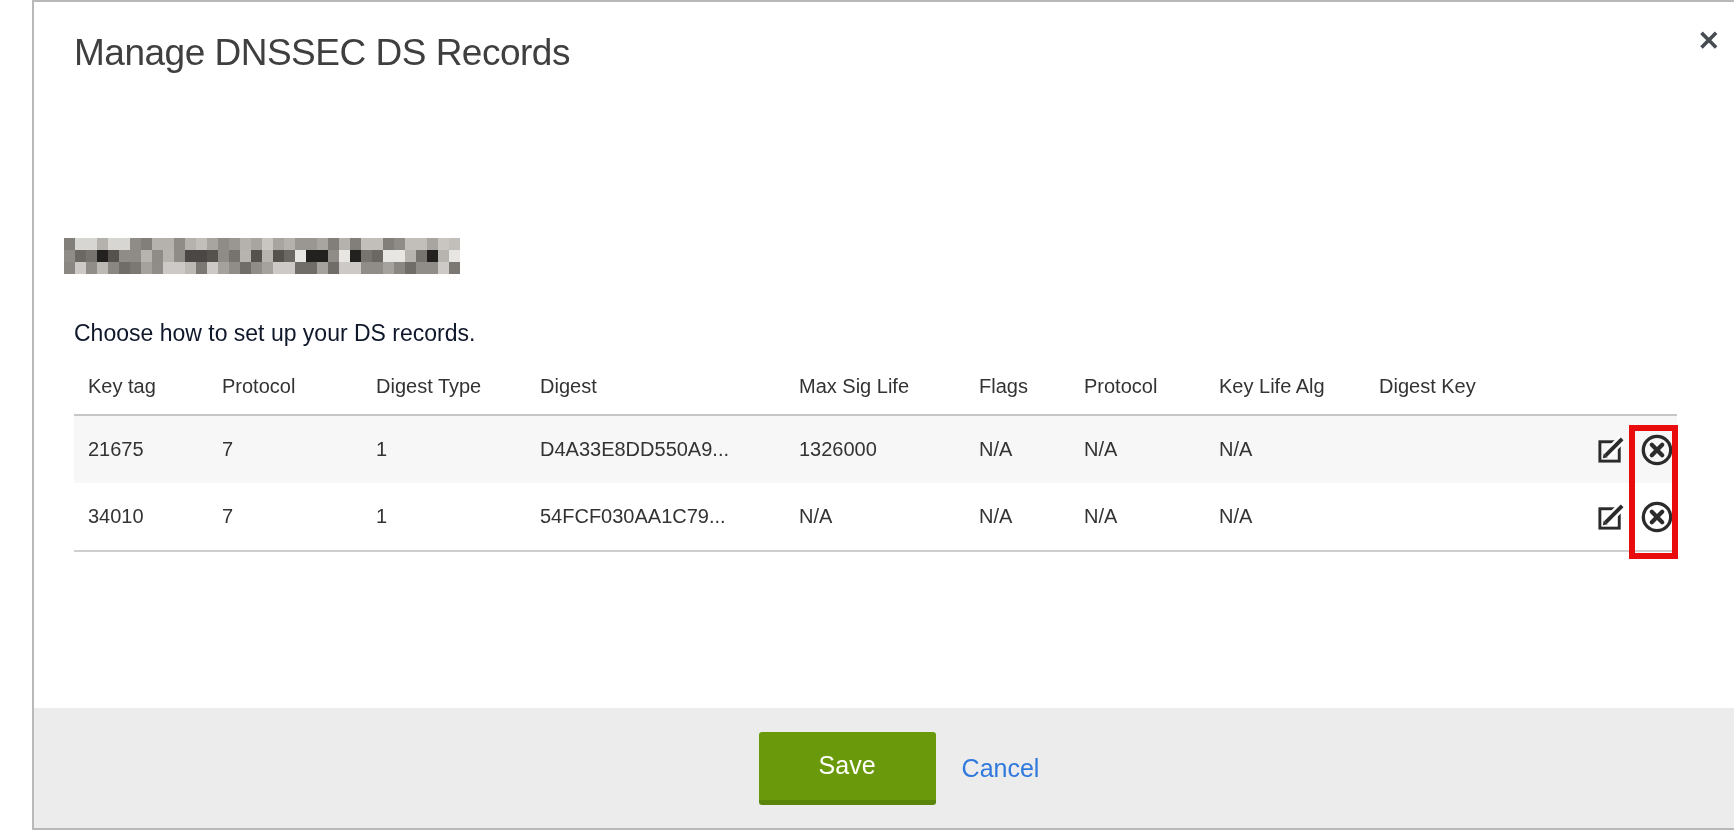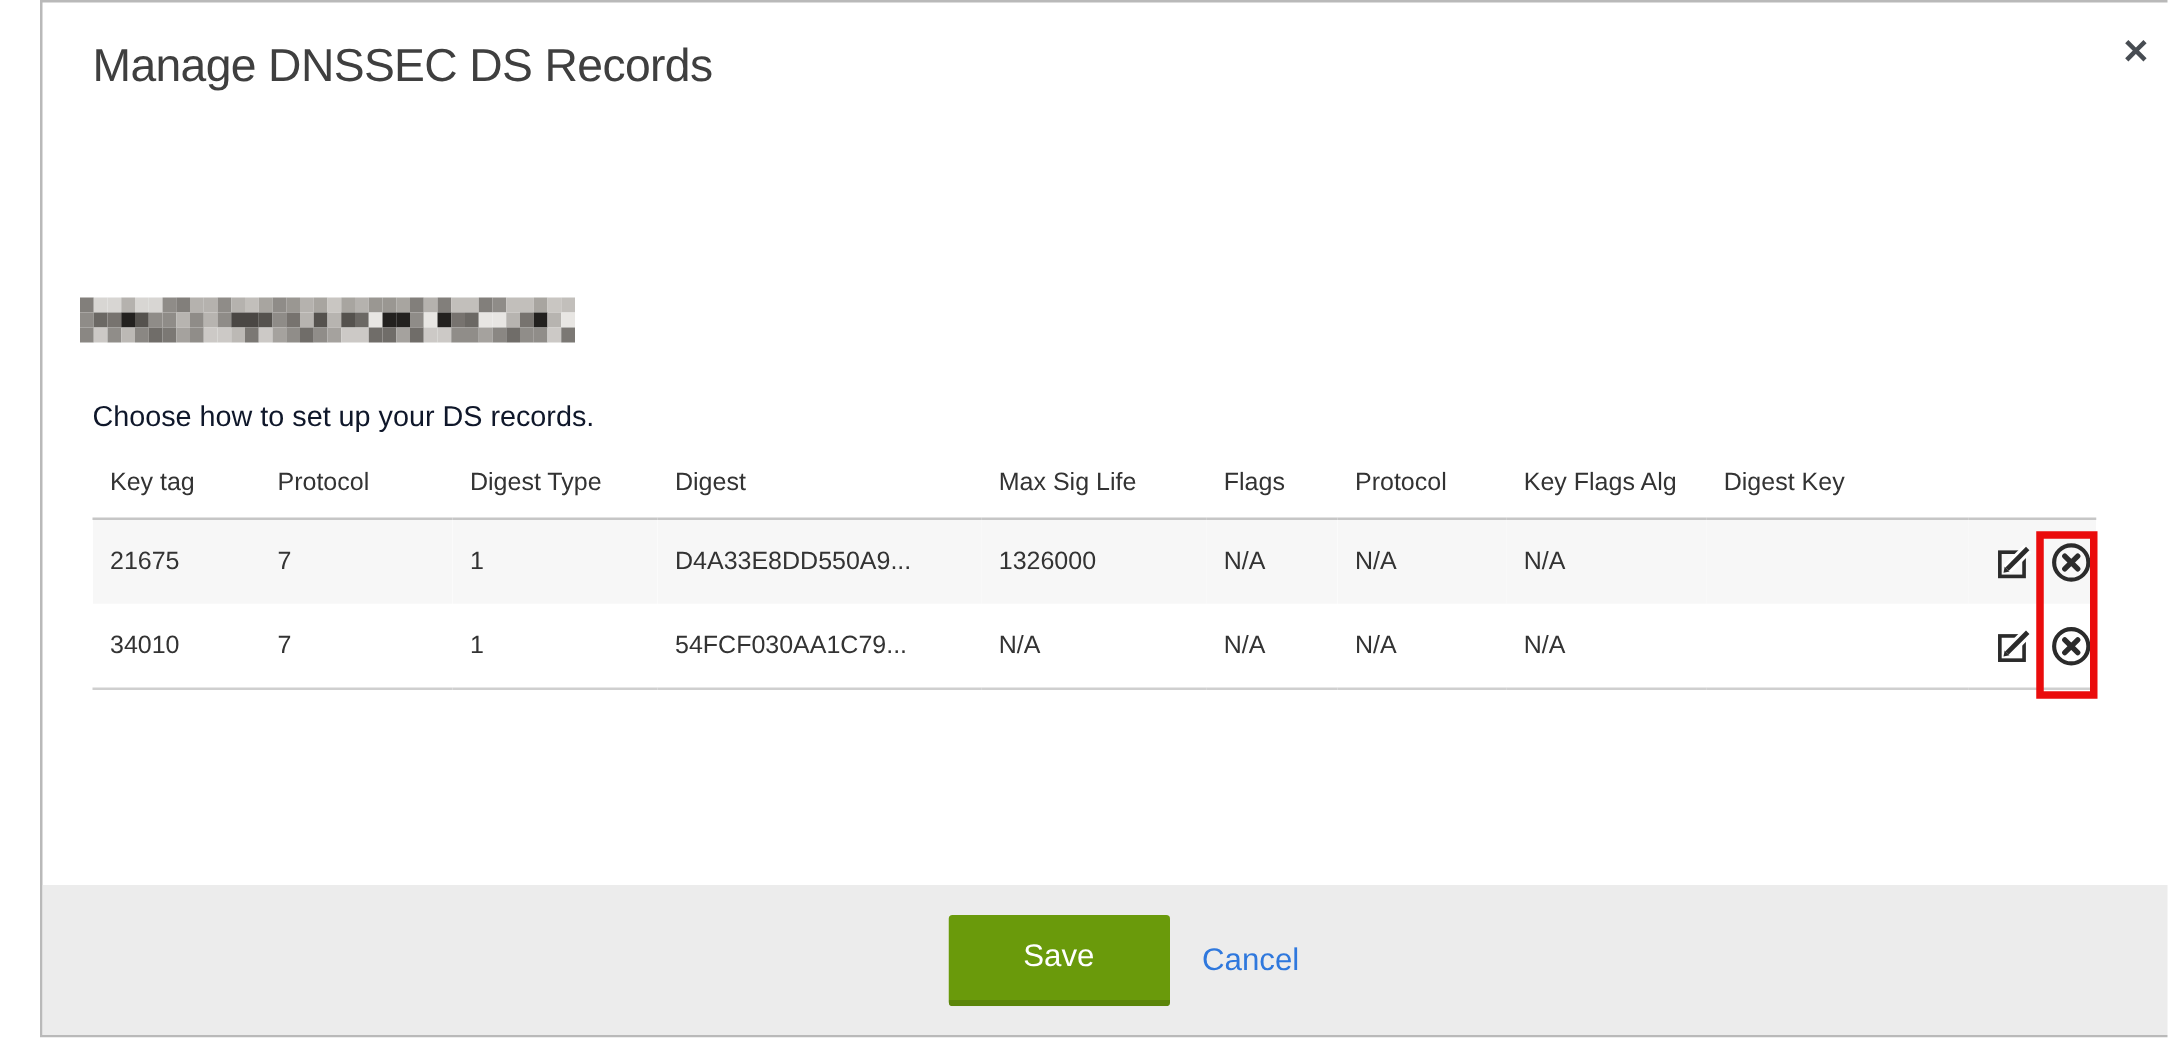--- a/index.html
+++ b/index.html
@@ -287,21 +287,21 @@
     </colgroup>
     <thead>
       <tr>
         <th>Key tag</th>
         <th>Protocol</th>
         <th>Digest Type</th>
         <th>Digest</th>
         <th>Max Sig Life</th>
         <th>Flags</th>
         <th>Protocol</th>
-        <th>Key Flags Alg</th>
+        <th>Key Life Alg</th>
         <th>Digest Key</th>
         <th></th>
       </tr>
     </thead>
     <tbody>
       <tr>
         <td>21675</td>
         <td>7</td>
         <td>1</td>
         <td>D4A33E8DD550A9...</td>

